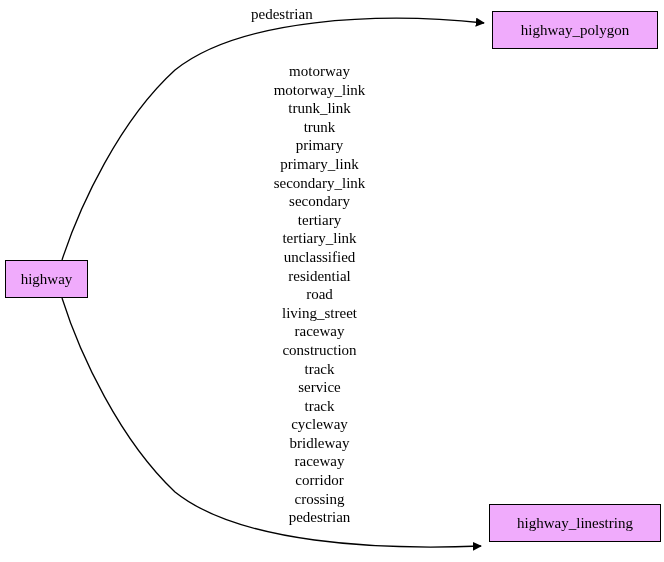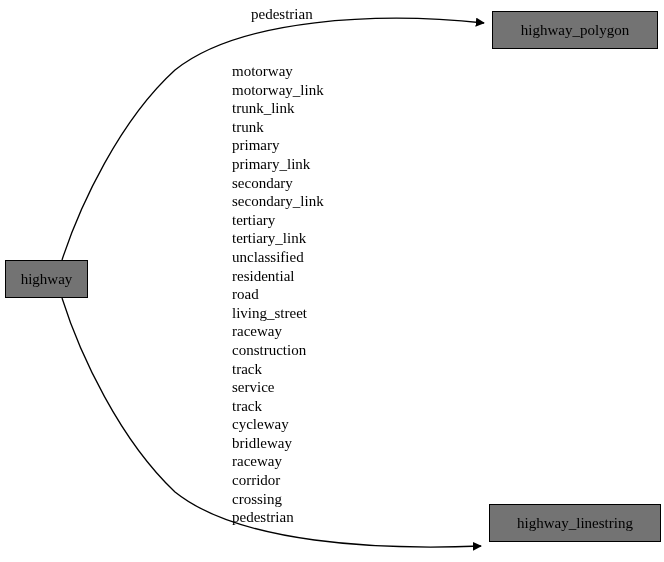--- a/index.html
+++ b/index.html
@@ -20,21 +20,21 @@
     position: absolute;
     left: 0;
     top: 0;
     width: 664px;
     height: 562px;
   }
   .node {
     position: absolute;
     box-sizing: border-box;
     border: 1px solid #000000;
-    background: #737373;
+    background: #f0abfc;
     font-size: 15px;
     line-height: 1;
     display: flex;
     align-items: center;
     justify-content: center;
     white-space: nowrap;
   }
   #node-highway {
     left: 5px;
     top: 260px;
@@ -59,20 +59,21 @@
     top: 7px;
     font-size: 15px;
     line-height: 1;
     white-space: nowrap;
   }
   .edge-label-list {
     position: absolute;
     left: 232px;
     top: 62px;
     width: 175px;
+    text-align: center;
     font-size: 15px;
     line-height: 18.6px;
   }
   .edge-label-list div {
     white-space: nowrap;
   }
 </style>
 </head>
 <body>
 
@@ -104,22 +105,22 @@
     <span>pedestrian</span>
   </div>
 
   <div class="edge-label-list" id="edge-label-linestring">
       <div>motorway</div>
       <div>motorway_link</div>
       <div>trunk_link</div>
       <div>trunk</div>
       <div>primary</div>
       <div>primary_link</div>
+      <div>secondary_link</div>
       <div>secondary</div>
-      <div>secondary_link</div>
       <div>tertiary</div>
       <div>tertiary_link</div>
       <div>unclassified</div>
       <div>residential</div>
       <div>road</div>
       <div>living_street</div>
       <div>raceway</div>
       <div>construction</div>
       <div>track</div>
       <div>service</div>

